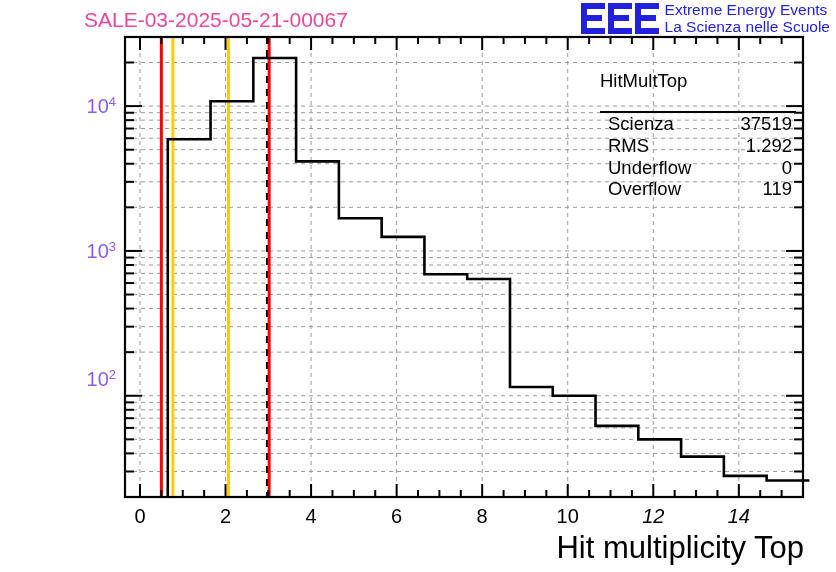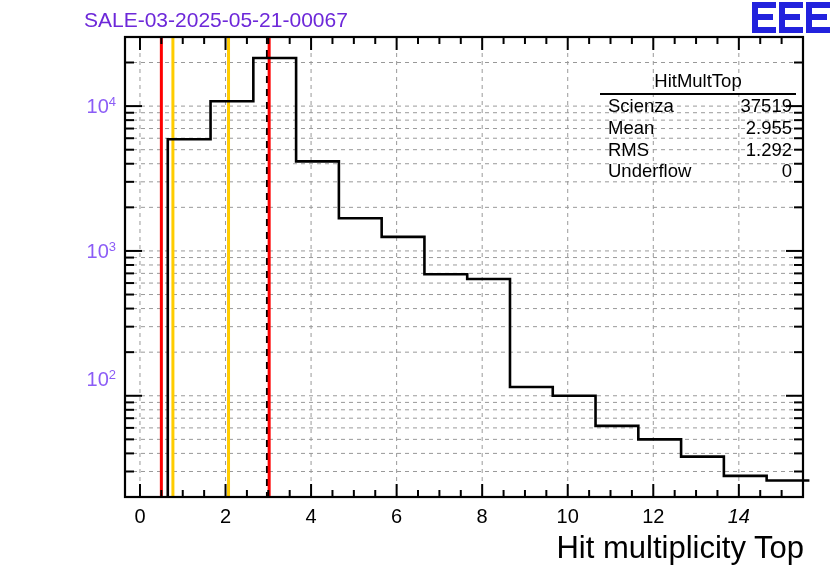--- a/index.html
+++ b/index.html
@@ -18,21 +18,21 @@
     position: absolute;
     left: 0; top: 0;
     width: 836px;
     height: 572px;
   }
   .plot-title {
     position: absolute;
     left: 84px;
     top: 8px;
     font-size: 21px;
-    color: #6d28d9;
+    color: #ec4899;
     white-space: nowrap;
     letter-spacing: 0px;
   }
   
   .eee-logo {
     position: absolute;
     right: 6px;
     top: 2px;
     display: flex;
     align-items: center;
@@ -82,22 +82,22 @@
   .stats-box {
     position: absolute;
     left: 600px;
     top: 70px;
     width: 196px;
     font-size: 18.5px;
     color: #000;
     background: transparent;
   }
   .stats-title {
-    text-align: center;
-    padding-bottom: 1px;
+    text-align: left;
+    padding-bottom: 19px;
     border-bottom: 2px solid #000;
     font-size: 18.5px;
   }
   .stats-row {
     display: flex;
     justify-content: space-between;
     padding: 0 4px 0 8px;
     line-height: 1.18;
   }
   .stats-row .k { white-space: nowrap; }
@@ -327,49 +327,53 @@
         <i></i>
         <i></i>
       </div>
     <div class="eee-letter">
         <u></u>
         <i></i>
         <i></i>
         <i></i>
       </div>
   </div>
+  <div class="eee-text">
+    <span>Extreme Energy Events</span>
+    <span>La Scienza nelle Scuole</span>
+  </div>
 </div>
 
 <div class="stats-box">
   <div class="stats-title">HitMultTop</div>
   <div class="stats-row">
     <span class="k">Scienza</span>
     <span class="v">37519</span>
   </div>
   <div class="stats-row">
-    <span class="k">Mean</span>
-    <span class="v">2.955</span>
-  </div>
-  <div class="stats-row">
     <span class="k">RMS</span>
     <span class="v">1.292</span>
   </div>
   <div class="stats-row">
     <span class="k">Underflow</span>
     <span class="v">0</span>
+  </div>
+  <div class="stats-row">
+    <span class="k">Overflow</span>
+    <span class="v">119</span>
   </div>
 </div>
 
 <div class="x-axis-title">Hit multiplicity Top</div>
 
 <div id="tick-labels">
     <div class="tick-label" style="left: 139.972px; top: 505px;">0</div>
     <div class="tick-label" style="left: 225.524px; top: 505px;">2</div>
     <div class="tick-label" style="left: 311.076px; top: 505px;">4</div>
     <div class="tick-label" style="left: 396.628px; top: 505px;">6</div>
     <div class="tick-label" style="left: 482.18px; top: 505px;">8</div>
     <div class="tick-label" style="left: 567.732px; top: 505px;">10</div>
-    <div class="tick-label" style="left: 653.284px; top: 505px;">12</div>
+    <div class="tick-label" style="left: 653.284px; top: 505px; font-style: italic;">12</div>
     <div class="tick-label" style="left: 738.836px; top: 505px; font-style: italic;">14</div>
     <div class="ylabel" style="left: 58px; width: 58px; top: 379px;">10<sup>2</sup></div>
     <div class="ylabel" style="left: 58px; width: 58px; top: 251px;">10<sup>3</sup></div>
     <div class="ylabel" style="left: 58px; width: 58px; top: 106.102px;">10<sup>4</sup></div>
   </div>
 
 </body></html>

